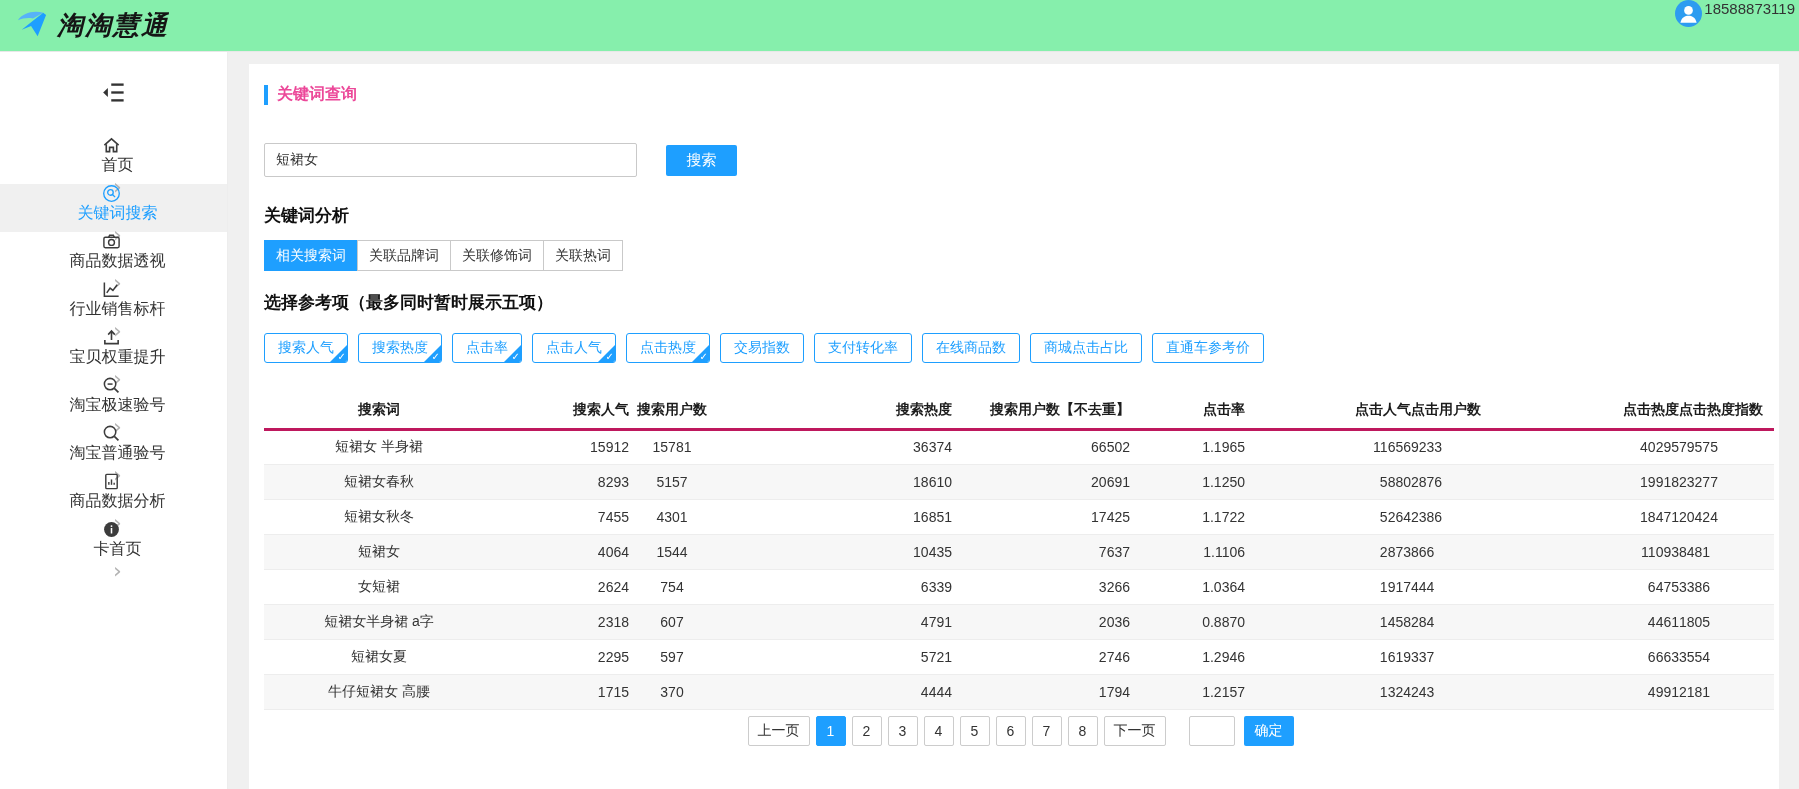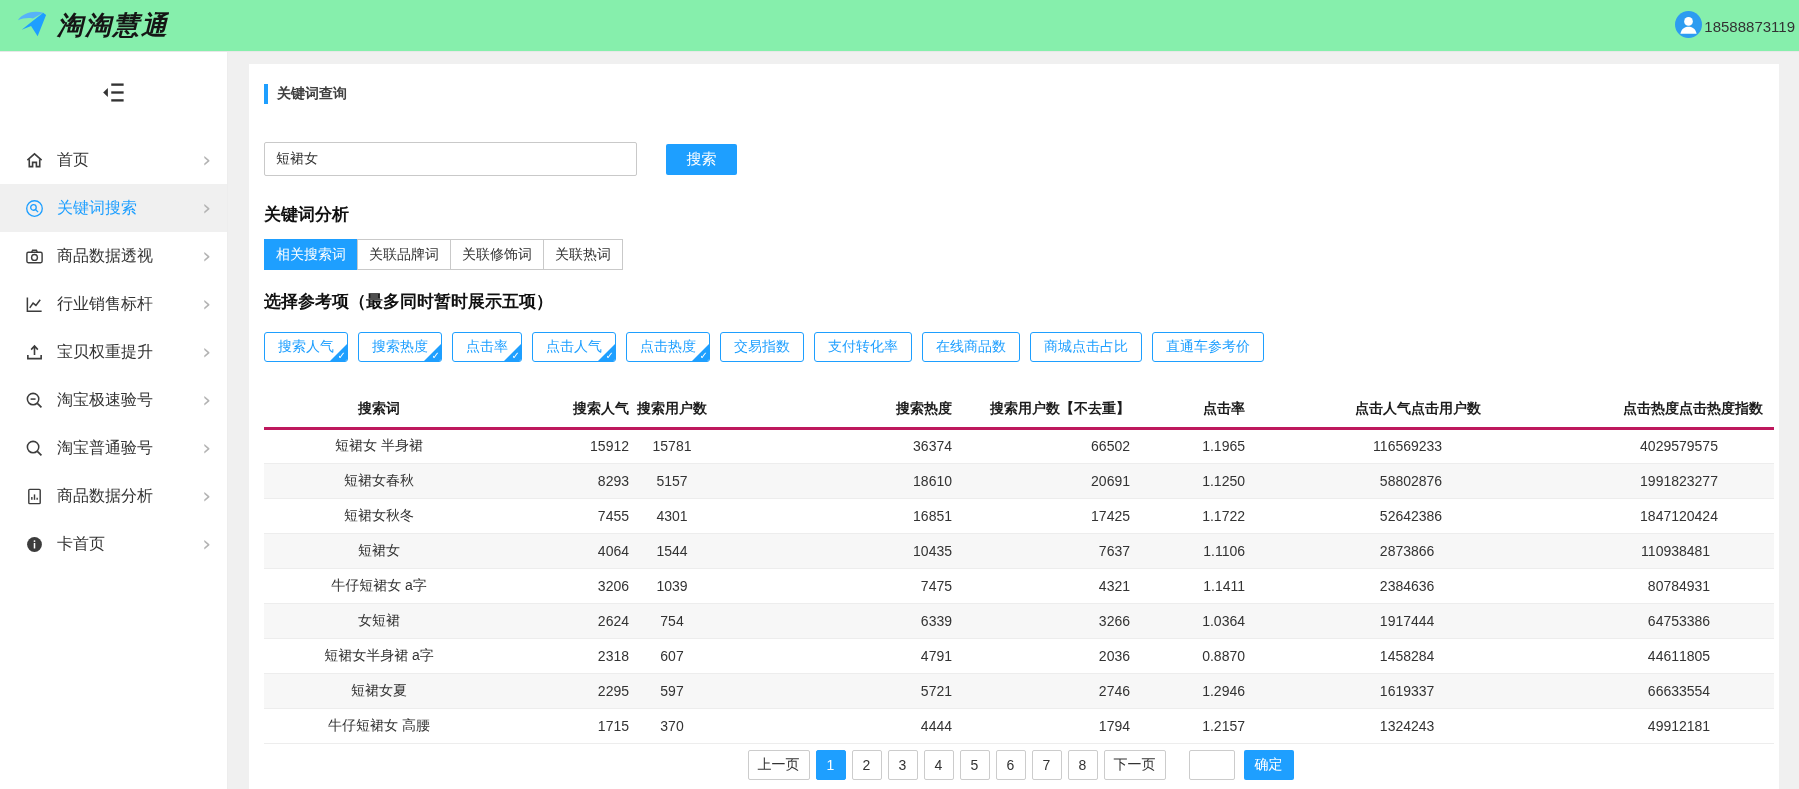--- a/index.html
+++ b/index.html
@@ -5,42 +5,42 @@
   * { margin:0; padding:0; box-sizing:border-box; }
   html,body { width:1799px; height:789px; overflow:hidden; background:#f0f0f0;
               font-family:"Liberation Sans","DejaVu Sans",sans-serif; color:#333; }
   body { position:relative; }
 
   
   .topbar { position:absolute; top:0; left:0; width:1799px; height:52px; background:#86efac;
             border-bottom:1px solid #e8e8e8; display:flex; align-items:center; z-index:20; }
   .brand { display:flex; align-items:center; gap:7px; padding-left:14px; }
   .brand-text { font-size:26px; font-weight:900; font-style:italic; color:#151515; letter-spacing:2px; }
-  .userbox { position:absolute; right:2px; top:0; height:52px; display:flex; align-items:center; gap:2px; padding-right:2px; }
+  .userbox { position:absolute; right:2px; top:0; height:52px; display:flex; align-items:flex-start; gap:2px; padding-right:2px; }
   .phone { font-size:15px; color:#333; white-space:nowrap; }
 
   
   .sidebar { position:absolute; top:52px; left:0; width:228px; bottom:0; background:#fff;
              border-right:1px solid #ededed; z-index:10; }
   .collapse-row { display:flex; justify-content:center; padding:27px 0 26px 0; }
-  .menu-item { height:48px; display:flex; align-items:center; padding:0 16px 0 24px; cursor:pointer; color:#333; }
+  .menu-item { height:48px; display:flex; align-items:center; padding:0 16px 0 24px; cursor:pointer; color:#333;flex-direction:column; }
   .mi-icon { width:20px; height:20px; margin-right:13px; color:#3c3c3c; display:flex; align-items:center; justify-content:center; }
   .mi-label { flex:1; font-size:16px; }
   .mi-chevron { color:#b3b3b3; font-size:22px; line-height:1; font-family:"DejaVu Sans",sans-serif; }
   .menu-item.active { background:#f0f0f0; }
   .menu-item.active .mi-label, .menu-item.active .mi-icon { color:#1E9FFF; }
 
   
   .content { position:absolute; left:228px; top:52px; width:1571px; height:737px;
              background:#f0f0f0; padding:12px 20px 0 21px; overflow:hidden; }
   .card { background:#fff; width:100%; min-height:860px; padding:20px 15px; }
 
   .card-title { display:flex; align-items:center; gap:9px; }
   .title-accent { width:4px; height:20px; background:#1E9FFF; }
-  .title-text { font-size:14px; font-weight:bold; color:#404040; }
+  .title-text { font-size:16px; font-weight:bold; color:#ec4899; }
 
   .search-row { margin-top:38px; display:flex; align-items:center; }
   .search-input { width:373px; height:34px; border:1px solid #c9c9c9; border-radius:2px;
                   padding:0 11px; font-size:14px; color:#333; outline:none;
                   font-family:"Liberation Sans","DejaVu Sans",sans-serif; }
   .search-btn { margin-left:29px; width:71px; height:31px; background:#1E9FFF; color:#fff;
                 border:none; border-radius:2px; font-size:15px; cursor:pointer;
                 font-family:"Liberation Sans","DejaVu Sans",sans-serif; }
 
   .section-title { margin-top:27px; font-size:17px; font-weight:bold; color:#101010; }
@@ -323,32 +323,20 @@
             <td class="col-r3 red-text">1544</td>
             <td class="col-b4">10435</td>
             <td class="col-r5 red-text">7637</td>
             <td class="col-b6">1.1106</td>
             <td class="col-b7">2873</td>
             <td class="col-r8 red-text">866</td>
             <td class="col-b9">11093</td>
             <td class="col-r10 red-text">8481</td>
           </tr>
           <tr>
-            <td class="col-kw">牛仔短裙女 a字</td>
-            <td class="col-b2">3206</td>
-            <td class="col-r3 red-text">1039</td>
-            <td class="col-b4">7475</td>
-            <td class="col-r5 red-text">4321</td>
-            <td class="col-b6">1.1411</td>
-            <td class="col-b7">2384</td>
-            <td class="col-r8 red-text">636</td>
-            <td class="col-b9">8078</td>
-            <td class="col-r10 red-text">4931</td>
-          </tr>
-          <tr>
             <td class="col-kw">女短裙</td>
             <td class="col-b2">2624</td>
             <td class="col-r3 red-text">754</td>
             <td class="col-b4">6339</td>
             <td class="col-r5 red-text">3266</td>
             <td class="col-b6">1.0364</td>
             <td class="col-b7">1917</td>
             <td class="col-r8 red-text">444</td>
             <td class="col-b9">6475</td>
             <td class="col-r10 red-text">3386</td>

